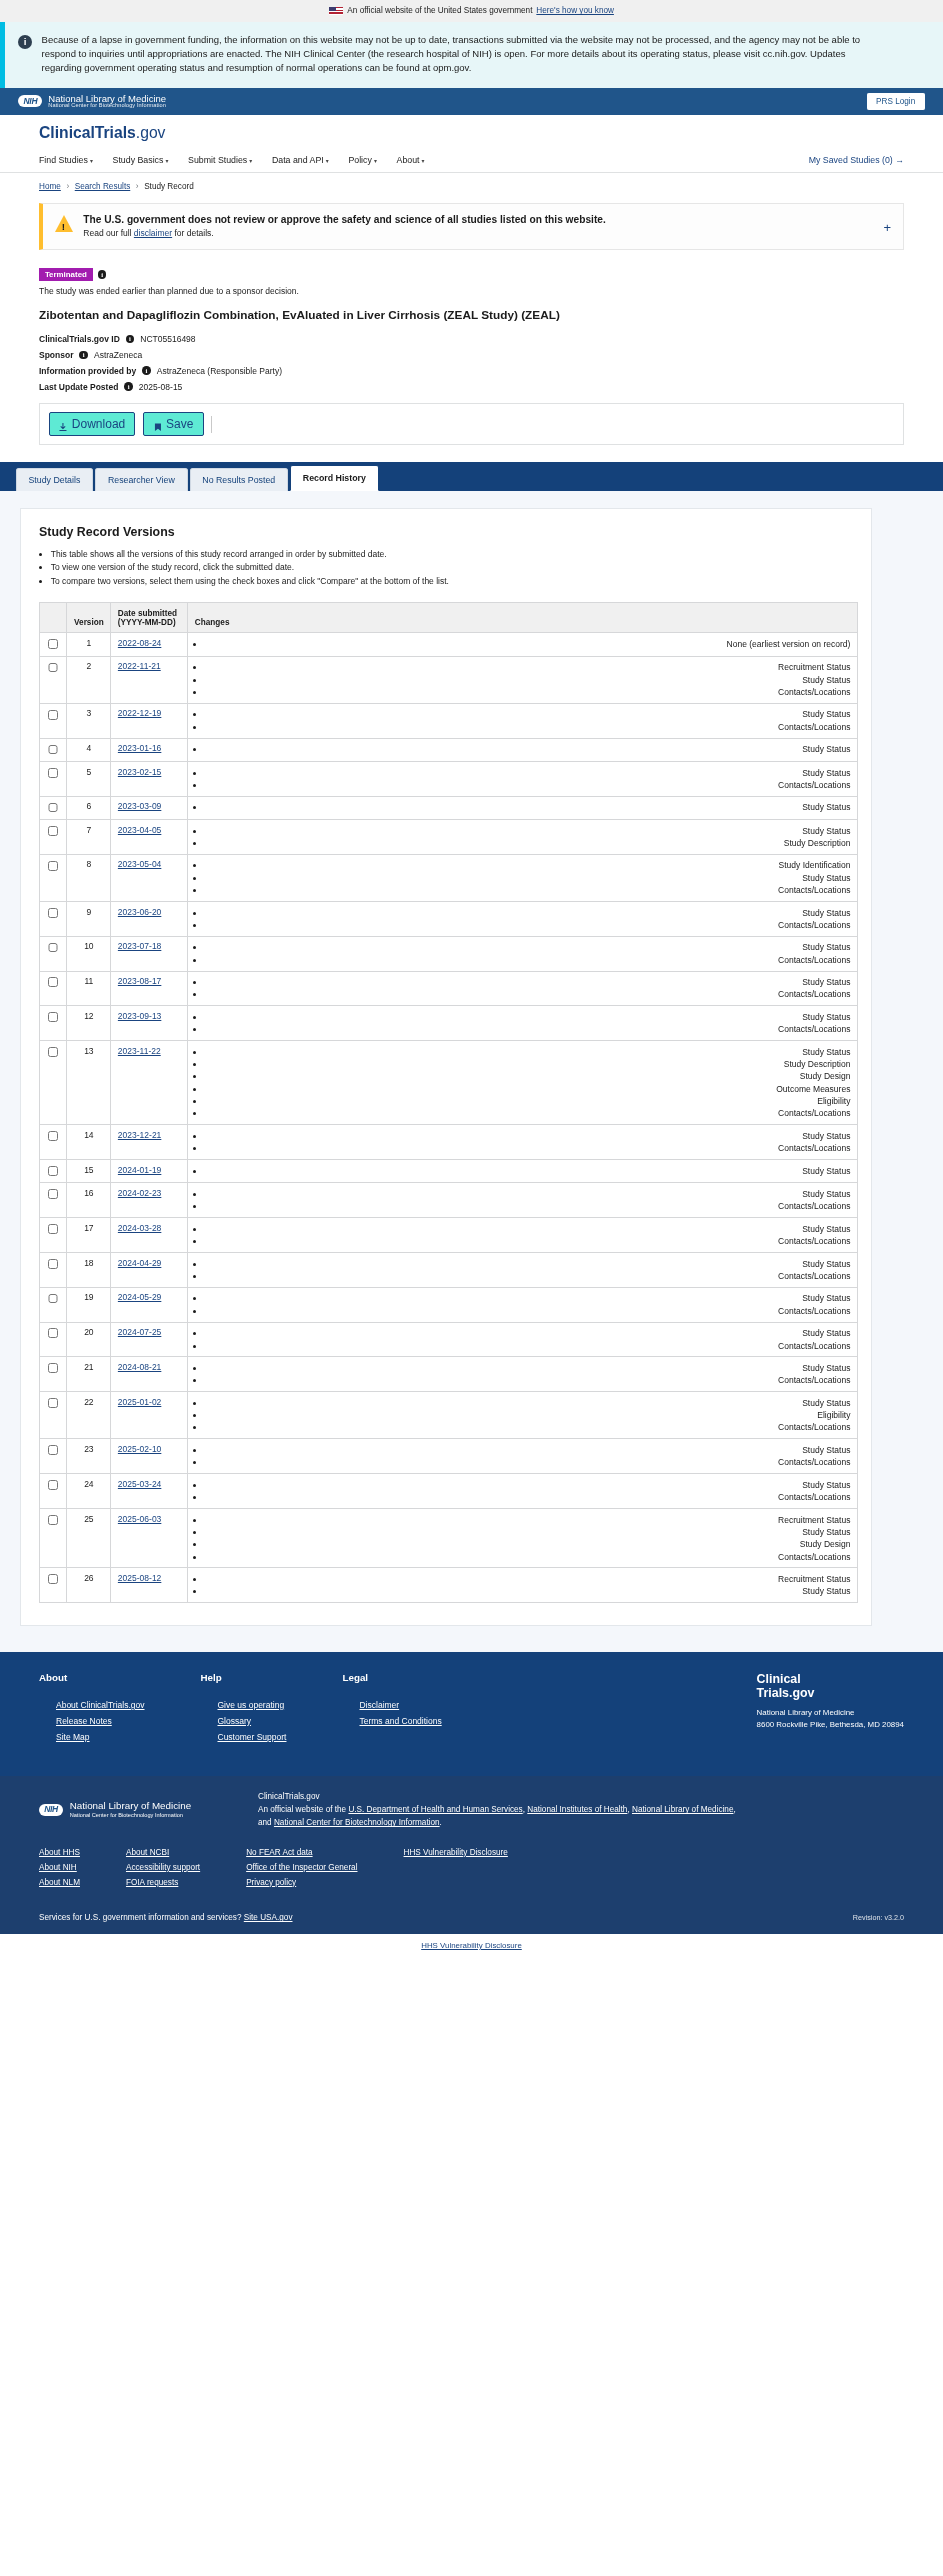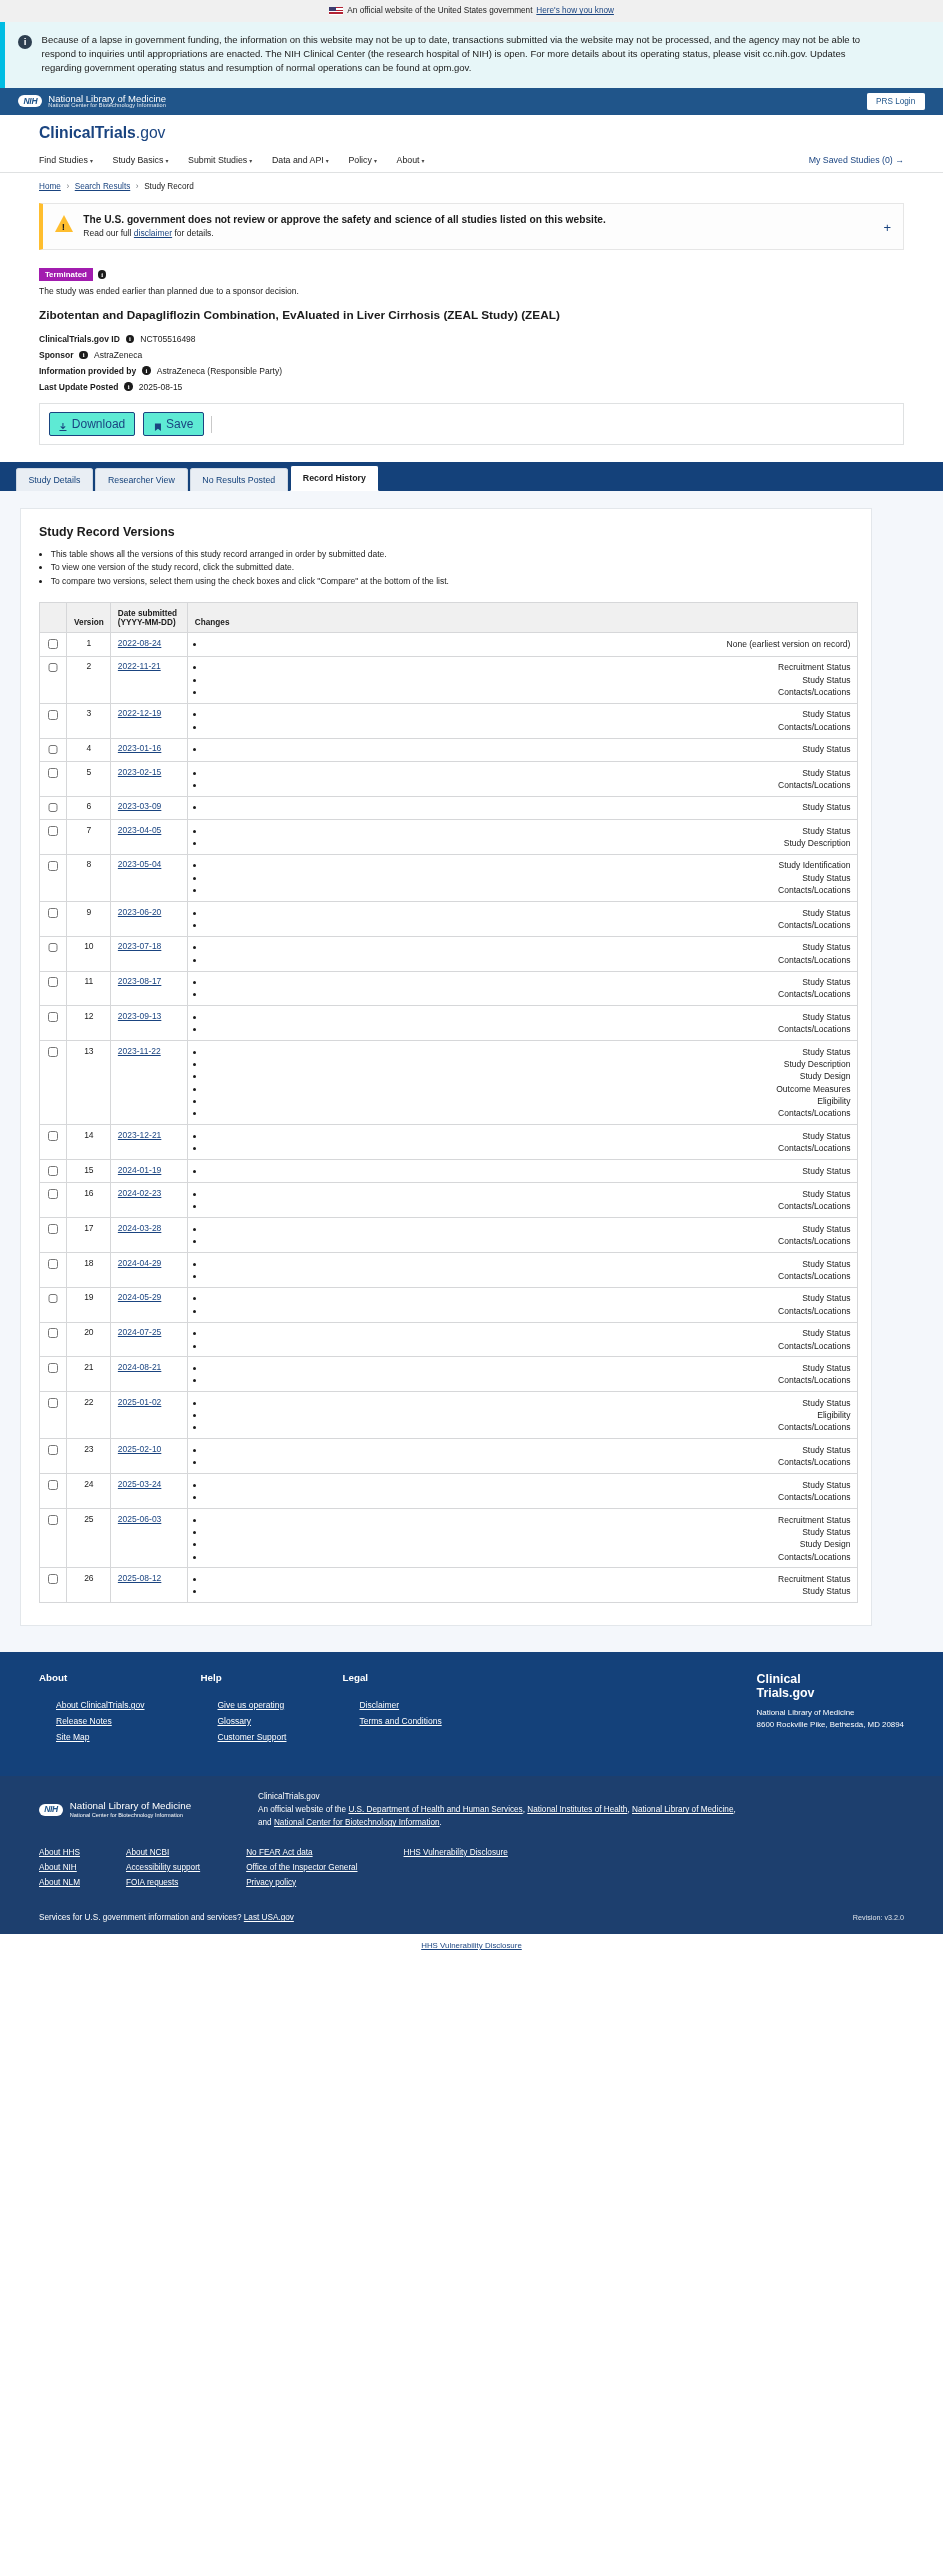--- a/index.html
+++ b/index.html
@@ -870,21 +870,21 @@
     <li><a href="#">Privacy policy</a></li>
   </ul>
   <ul>
     <li><a href="#">HHS Vulnerability Disclosure</a></li>
   </ul>
 </div>
 
 <div class="footer-bottom">
   <div>
     <span>Services for U.S. government information and services?</span>
-    <a href="#">Last USA.gov</a>
+    <a href="#">Site USA.gov</a>
   </div>
   <div class="footer-rev">Revision: v3.2.0</div>
 </div>
 
 <div class="footer-vuln">
   <a href="#">HHS Vulnerability Disclosure</a>
 </div>
 
 
 </body></html>

